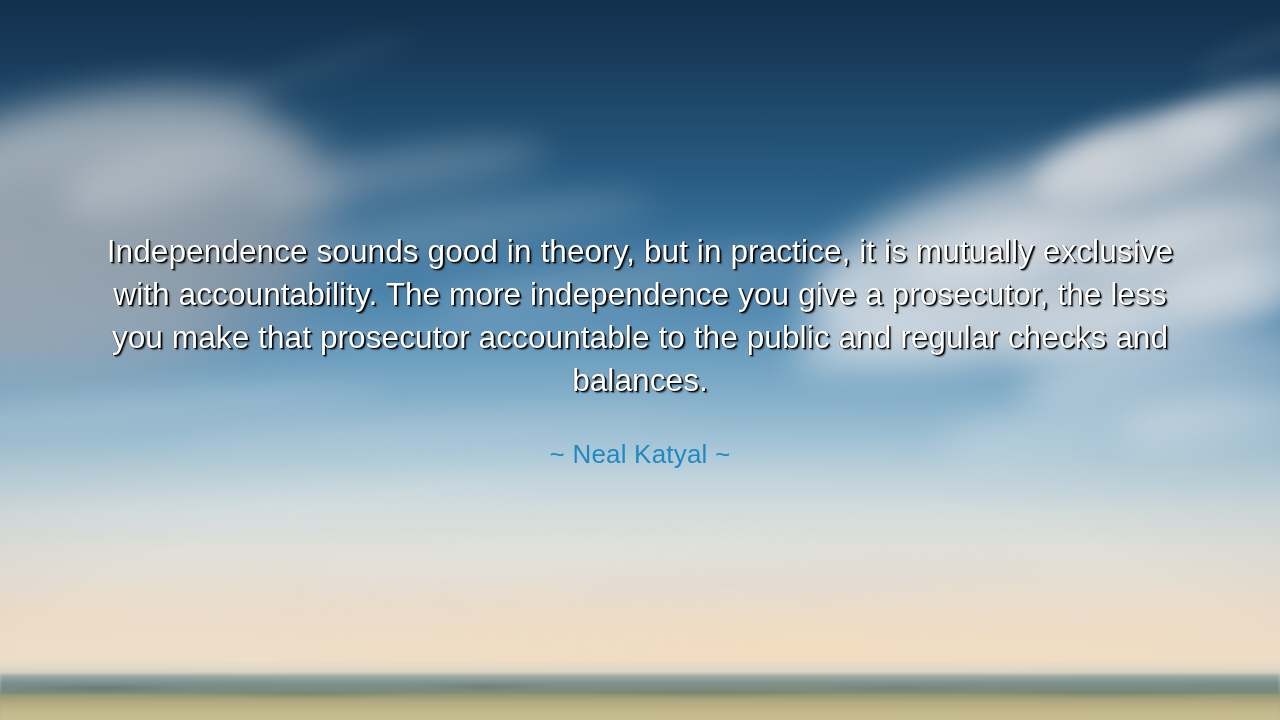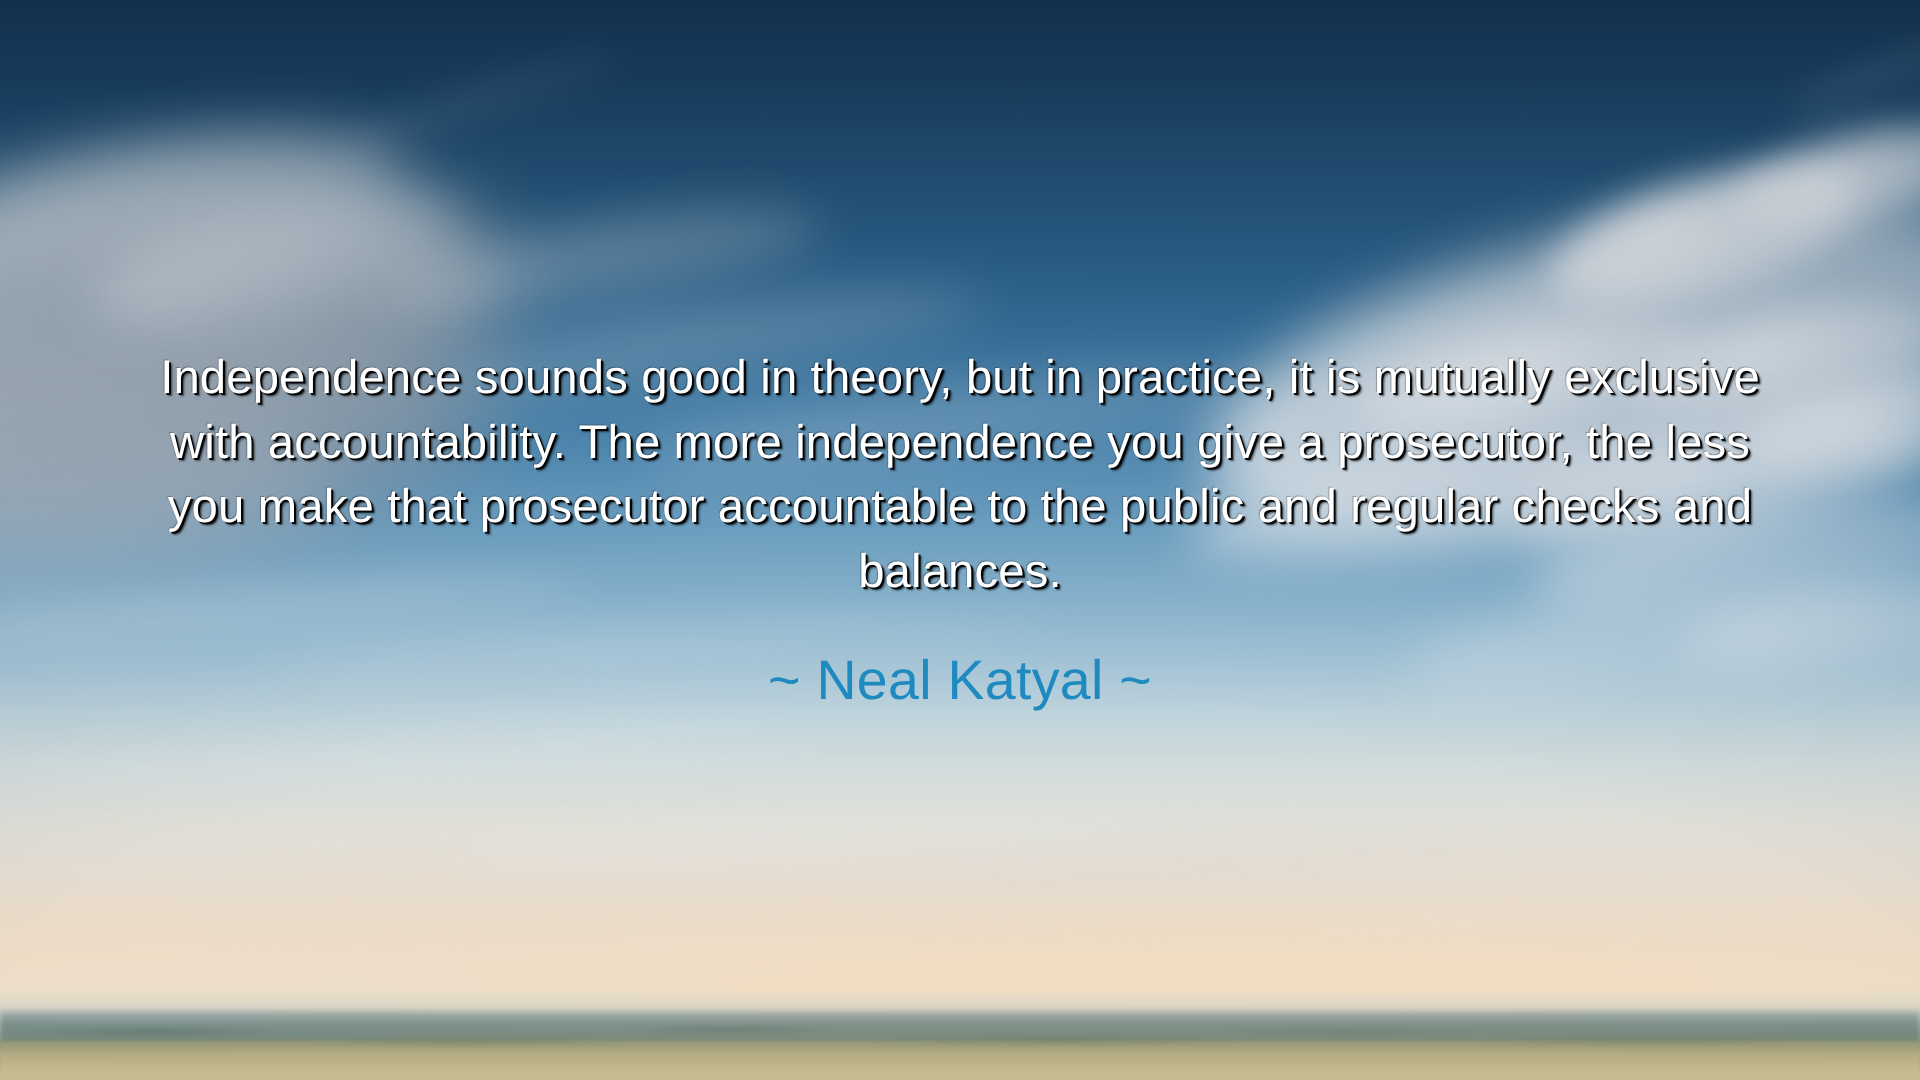--- a/index.html
+++ b/index.html
@@ -166,21 +166,21 @@
        1.4px 1.4px 0   rgba(0,0,0,0.92),
        2.2px 2.2px 1.4px rgba(0,0,0,0.55),
       -0.6px -0.4px 0.6px rgba(0,0,0,0.28);
     white-space:pre-line;
   }
 
   .attribution {
     margin-top:34px;
     text-align:center;
     font-family:"Liberation Sans", sans-serif;
-    font-size:37px;
+    font-size:26px;
     line-height:36px;
     font-weight:400;
     color:#1f8ac0;
     letter-spacing:0.2px;
   }
 </style>
 </head>
 <body>
 
 <div id="scene">

